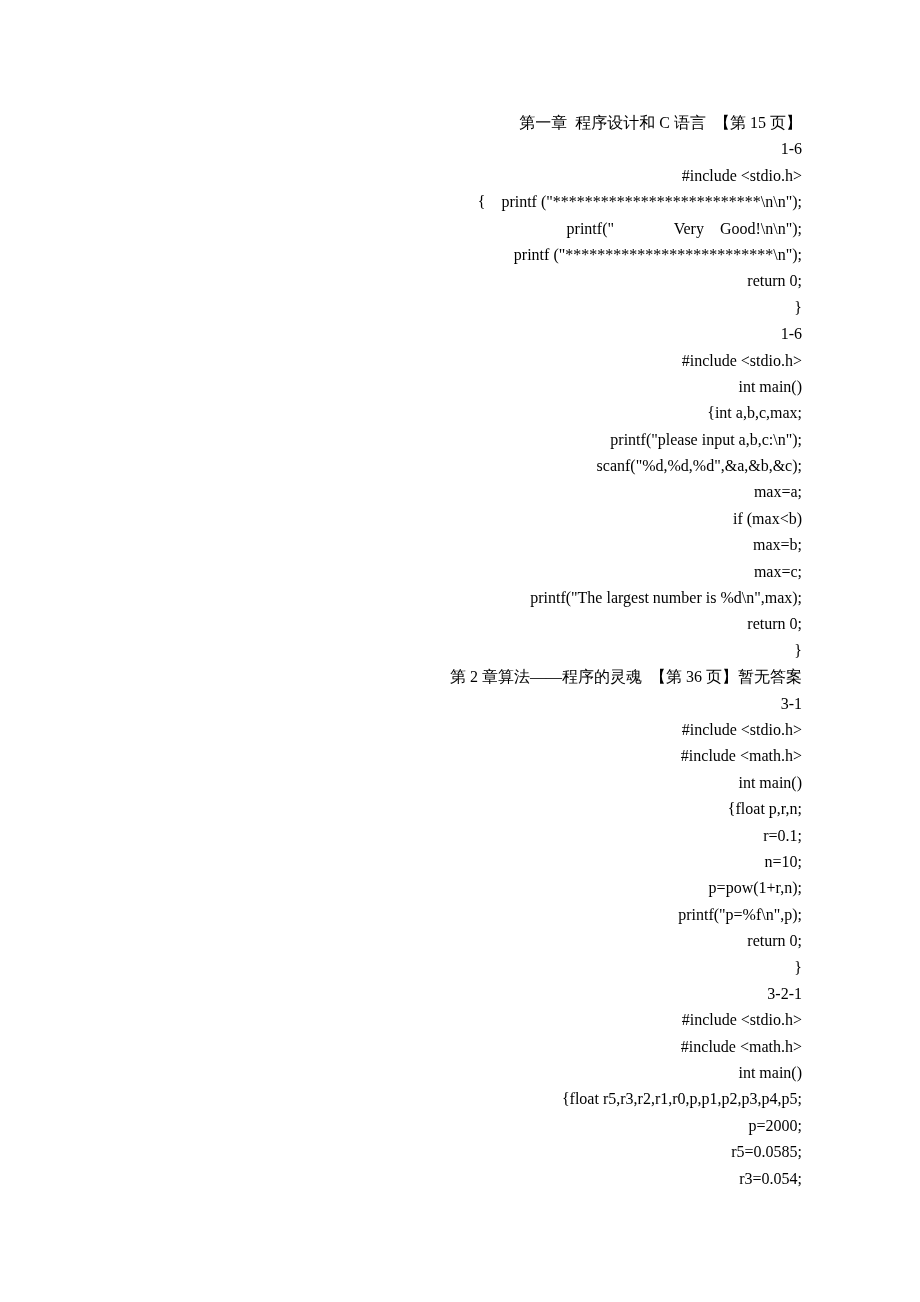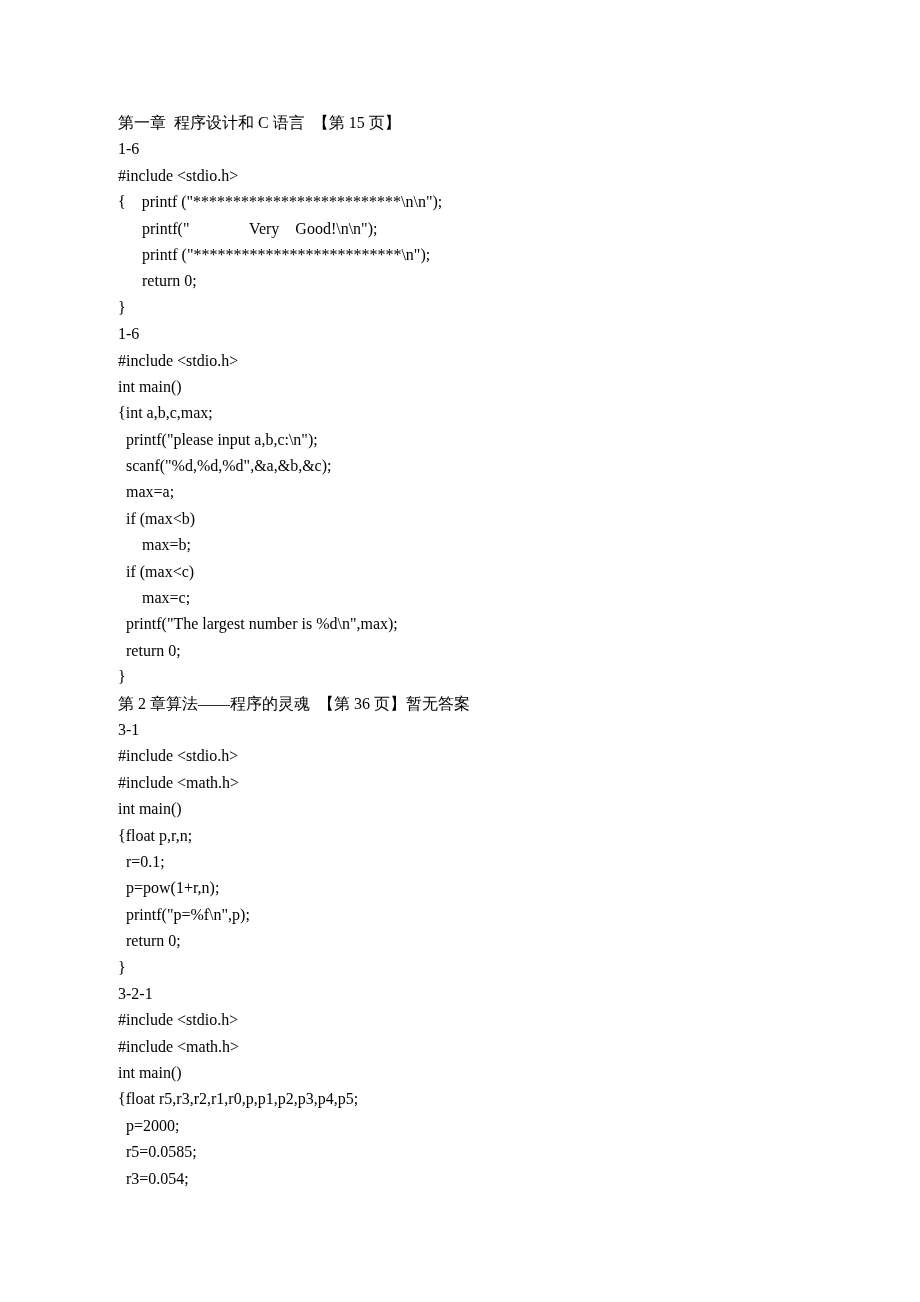--- a/index.html
+++ b/index.html
@@ -14,20 +14,21 @@
   .page {
     width: 920px;
     min-height: 1302px;
     box-sizing: border-box;
     padding: 110px 118px 100px 118px;
     background: #fff;
   }
   .line {
     white-space: pre;
     font-family: "Times New Roman", "SimSun", serif;
+    text-align: right;
   }
 </style>
 </head>
 <body>
 
 <div class="page" id="page-root">
     <div class="line">第一章  程序设计和 C 语言  【第 15 页】</div>
     <div class="line">1-6</div>
     <div class="line">#include &lt;stdio.h&gt;</div>
     <div class="line">{    printf ("**************************\n\n");</div>
@@ -37,32 +38,32 @@
     <div class="line">}</div>
     <div class="line">1-6</div>
     <div class="line">#include &lt;stdio.h&gt;</div>
     <div class="line">int main()</div>
     <div class="line">{int a,b,c,max;</div>
     <div class="line">  printf("please input a,b,c:\n");</div>
     <div class="line">  scanf("%d,%d,%d",&amp;a,&amp;b,&amp;c);</div>
     <div class="line">  max=a;</div>
     <div class="line">  if (max&lt;b)</div>
     <div class="line">      max=b;</div>
-    <div class="line">  if (max&lt;c)</div>
     <div class="line">      max=c;</div>
     <div class="line">  printf("The largest number is %d\n",max);</div>
     <div class="line">  return 0;</div>
     <div class="line">}</div>
     <div class="line">第 2 章算法——程序的灵魂  【第 36 页】暂无答案</div>
     <div class="line">3-1</div>
     <div class="line">#include &lt;stdio.h&gt;</div>
     <div class="line">#include &lt;math.h&gt;</div>
     <div class="line">int main()</div>
     <div class="line">{float p,r,n;</div>
     <div class="line">  r=0.1;</div>
+    <div class="line">  n=10;</div>
     <div class="line">  p=pow(1+r,n);</div>
     <div class="line">  printf("p=%f\n",p);</div>
     <div class="line">  return 0;</div>
     <div class="line">}</div>
     <div class="line">3-2-1</div>
     <div class="line">#include &lt;stdio.h&gt;</div>
     <div class="line">#include &lt;math.h&gt;</div>
     <div class="line">int main()</div>
     <div class="line">{float r5,r3,r2,r1,r0,p,p1,p2,p3,p4,p5;</div>
     <div class="line">  p=2000;</div>

